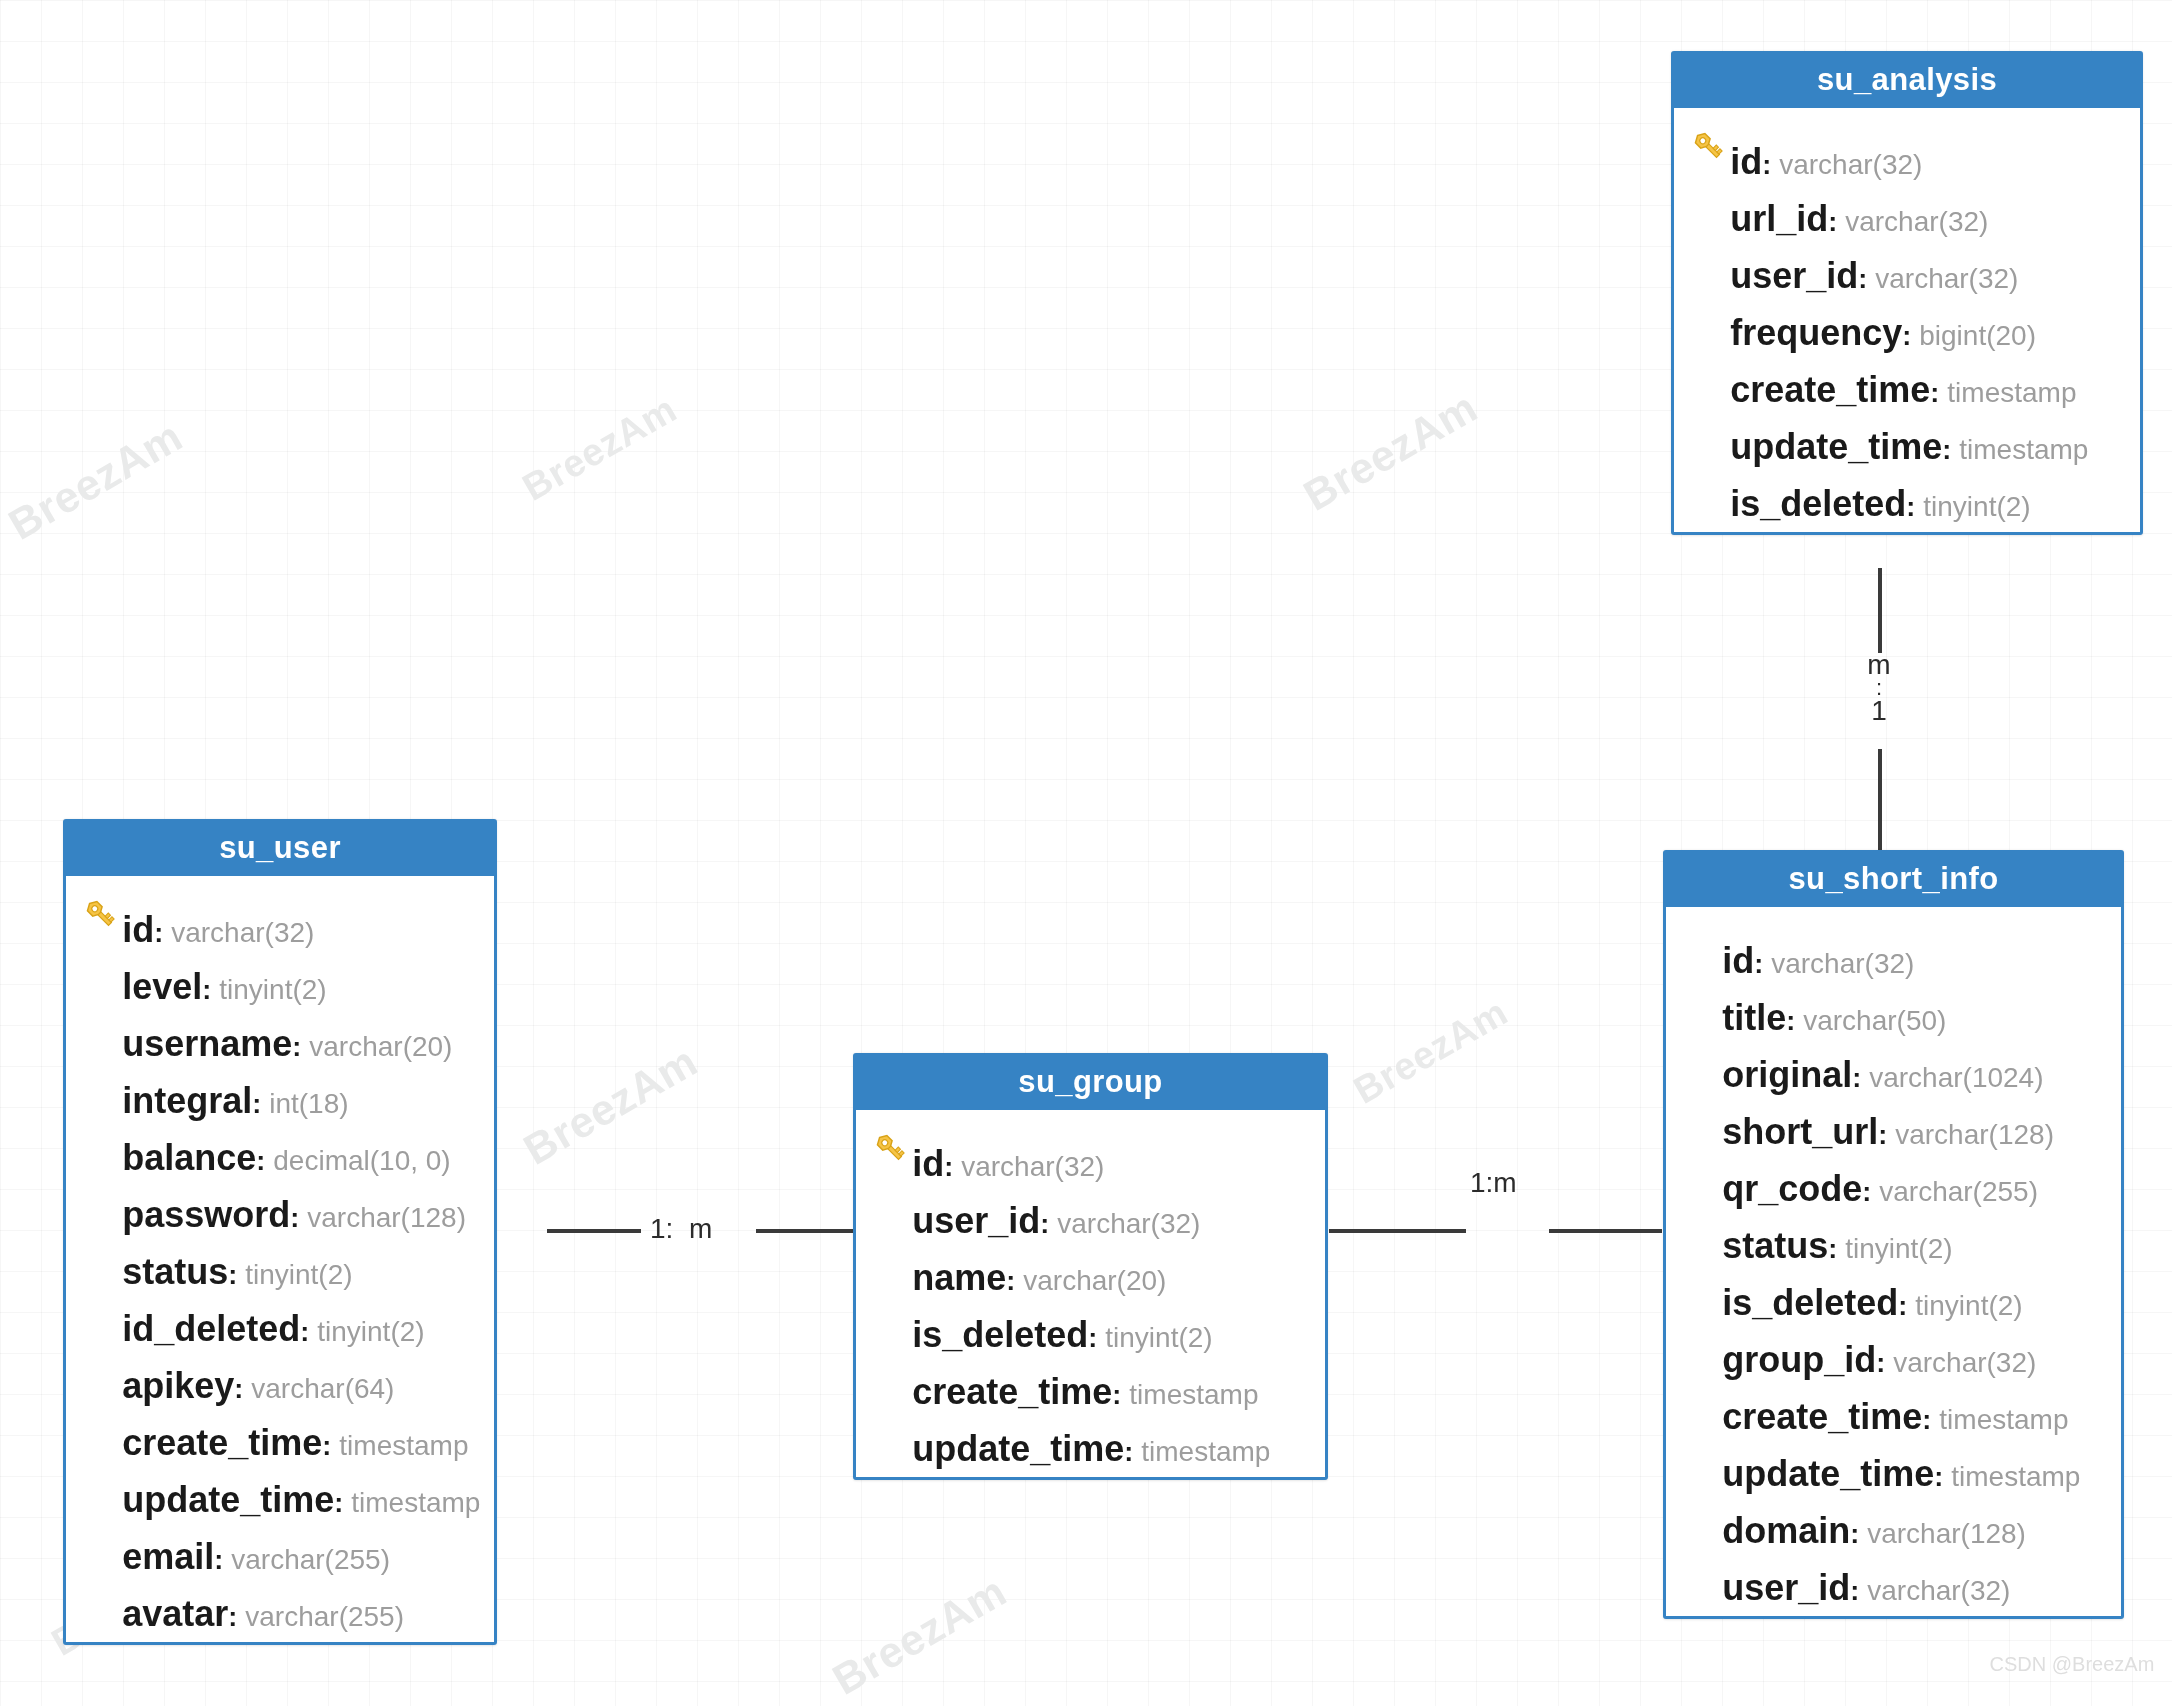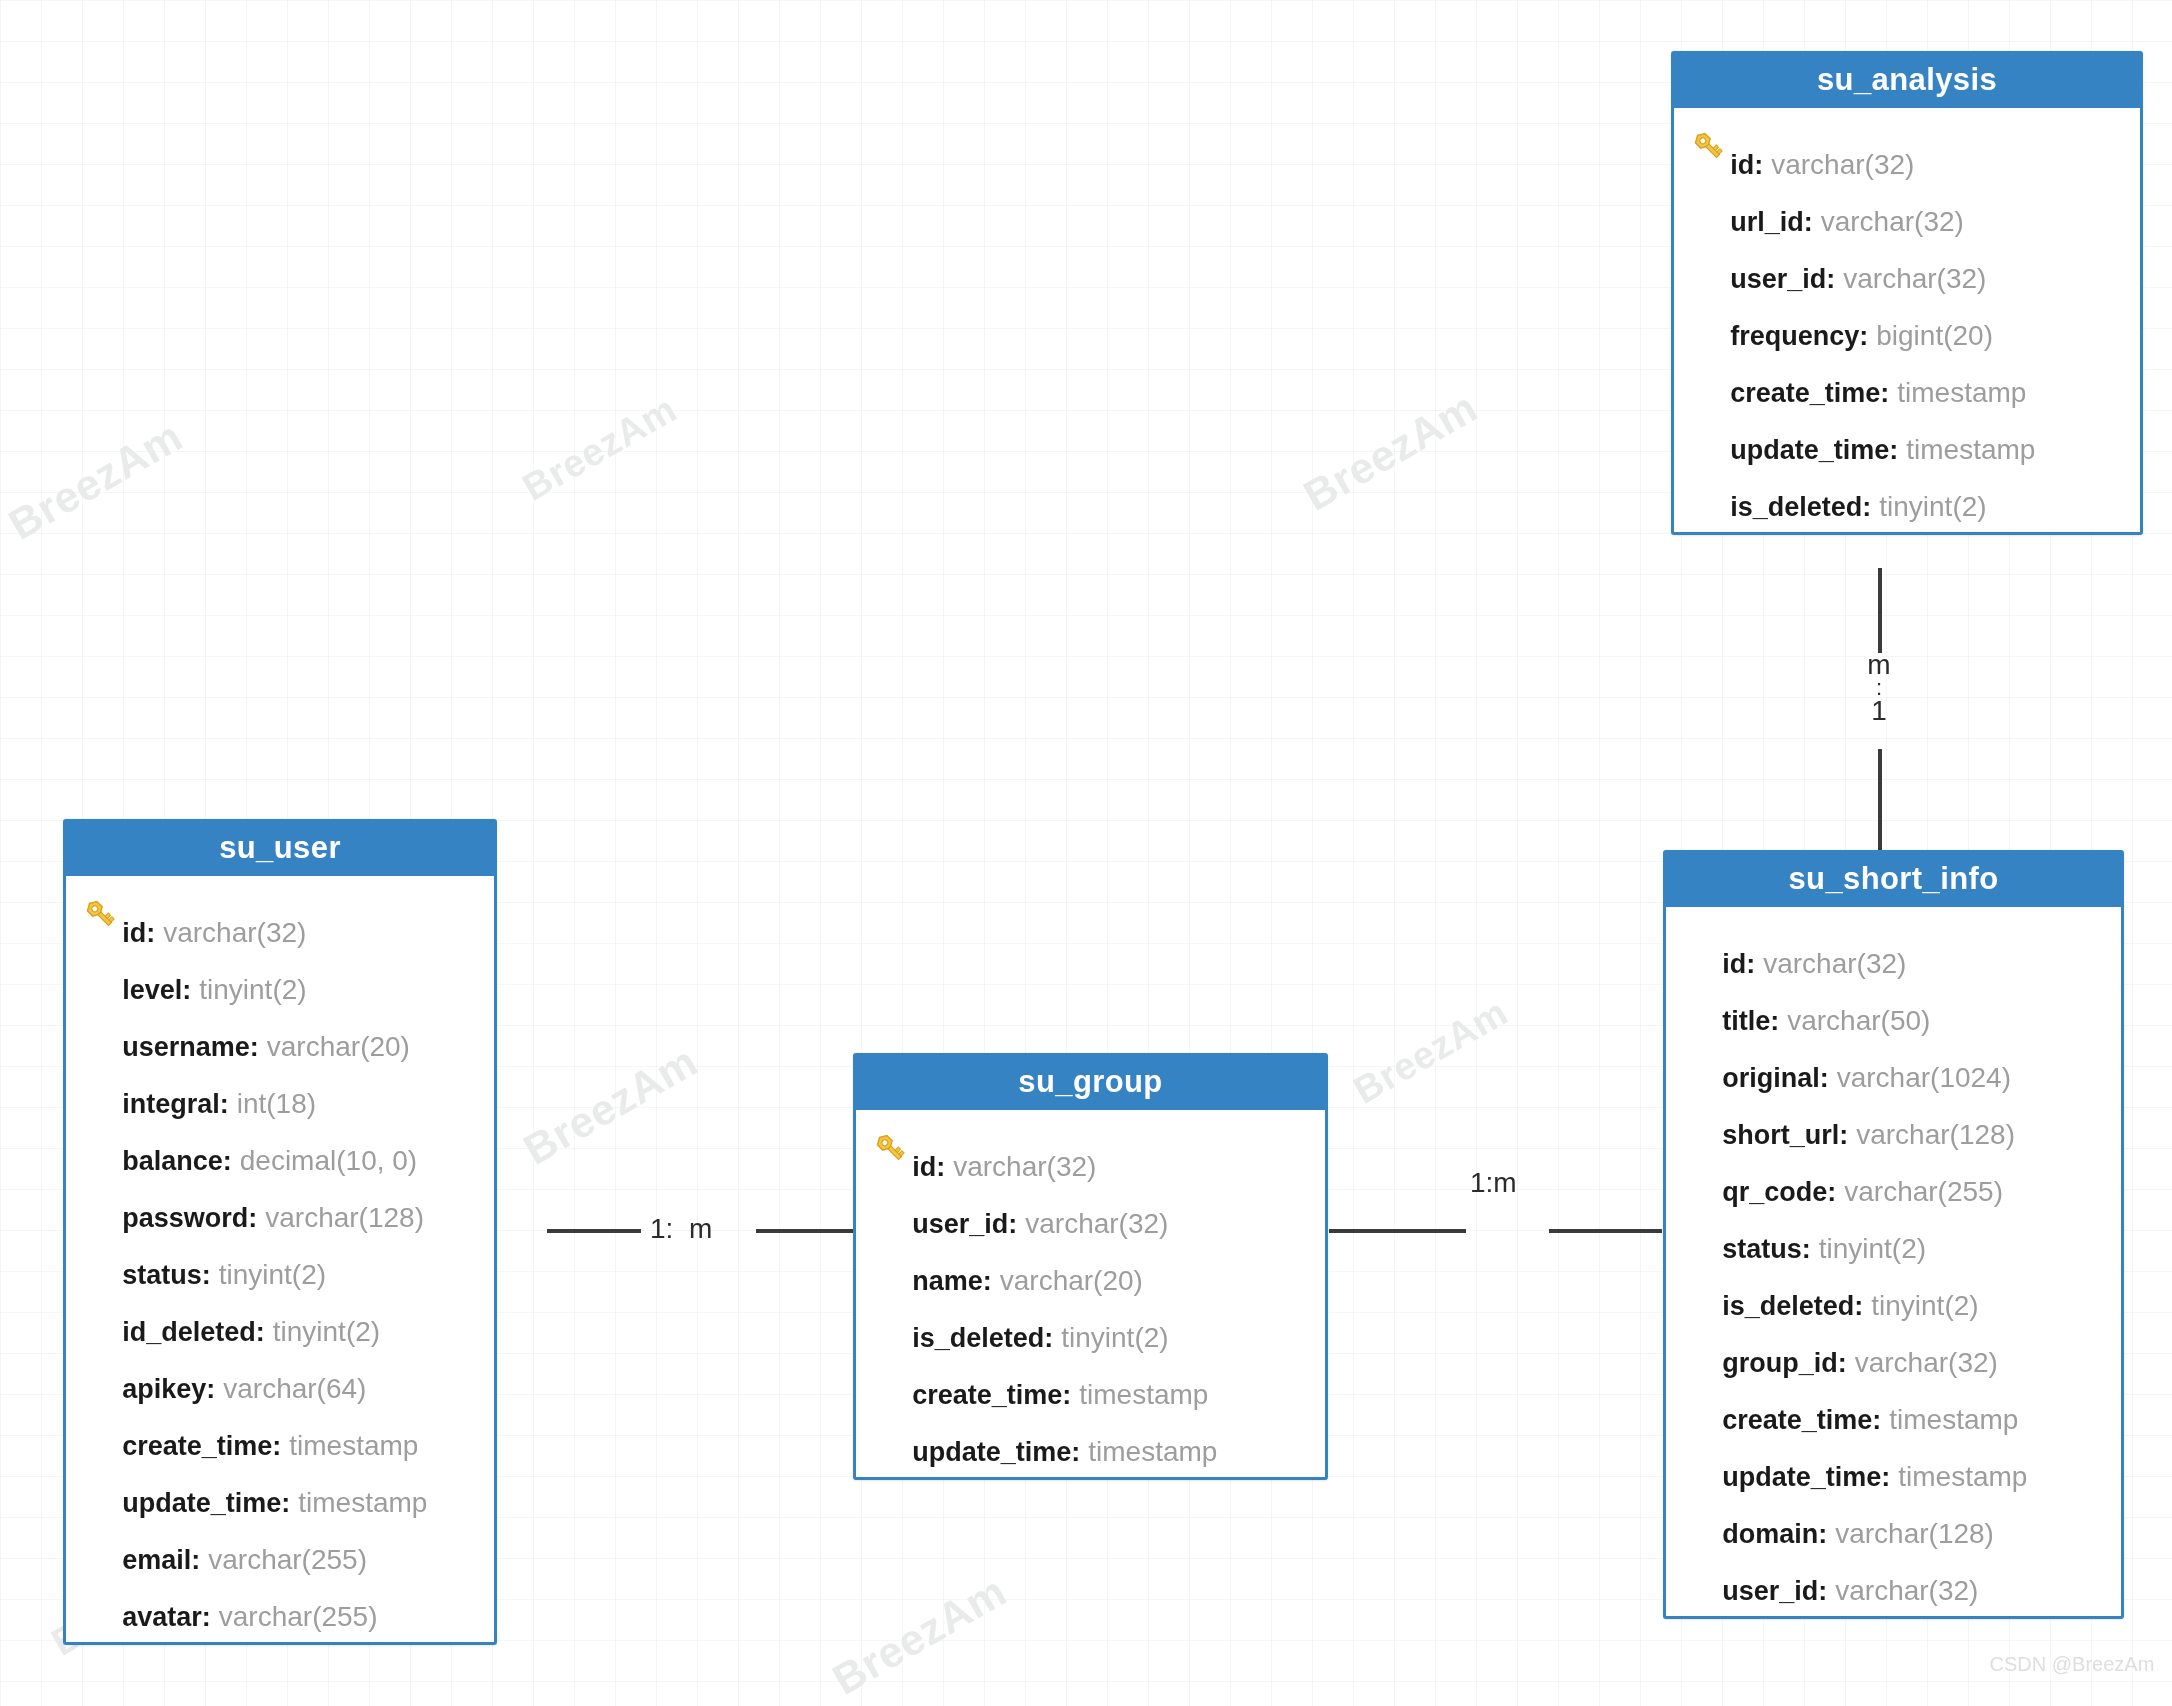--- a/index.html
+++ b/index.html
@@ -90,21 +90,21 @@
     position: relative;
   }
   .key-icon {
     position: absolute;
     left: 1.5px;
     top: 10.3px;
     width: 37px;
     height: 37px;
   }
   .field-name {
-    font-size: 27px;
+    font-size: 36px;
     font-weight: 700;
     color: #1a1a1a;
   }
   .field-sep {
     font-size: 27px;
     font-weight: 700;
     color: #1a1a1a;
   }
   .field-type {
     font-size: 28px;

